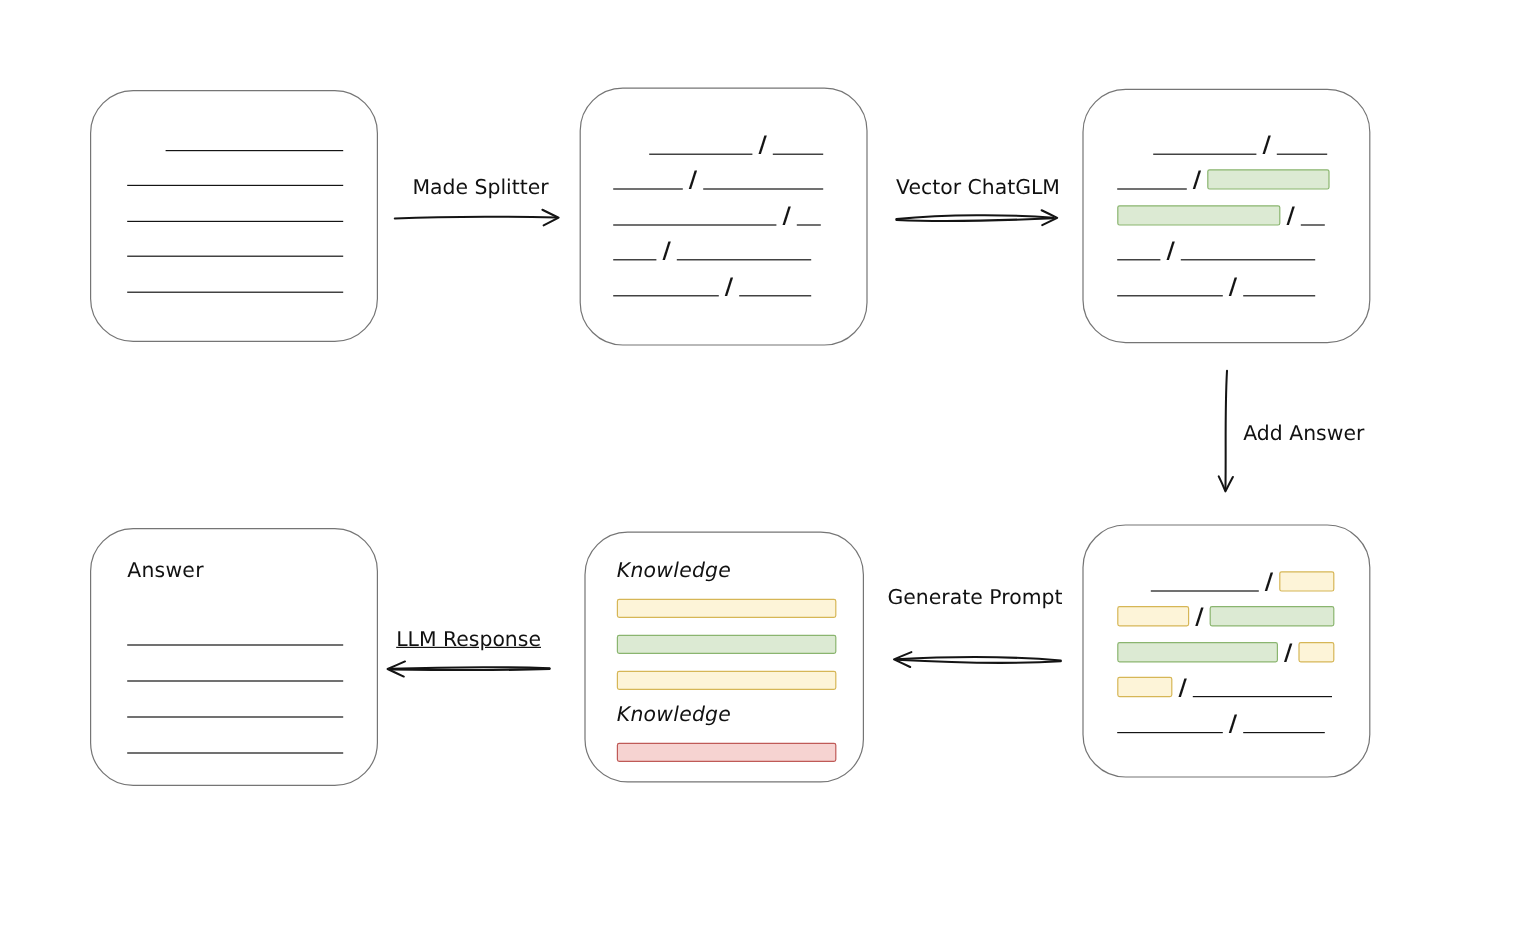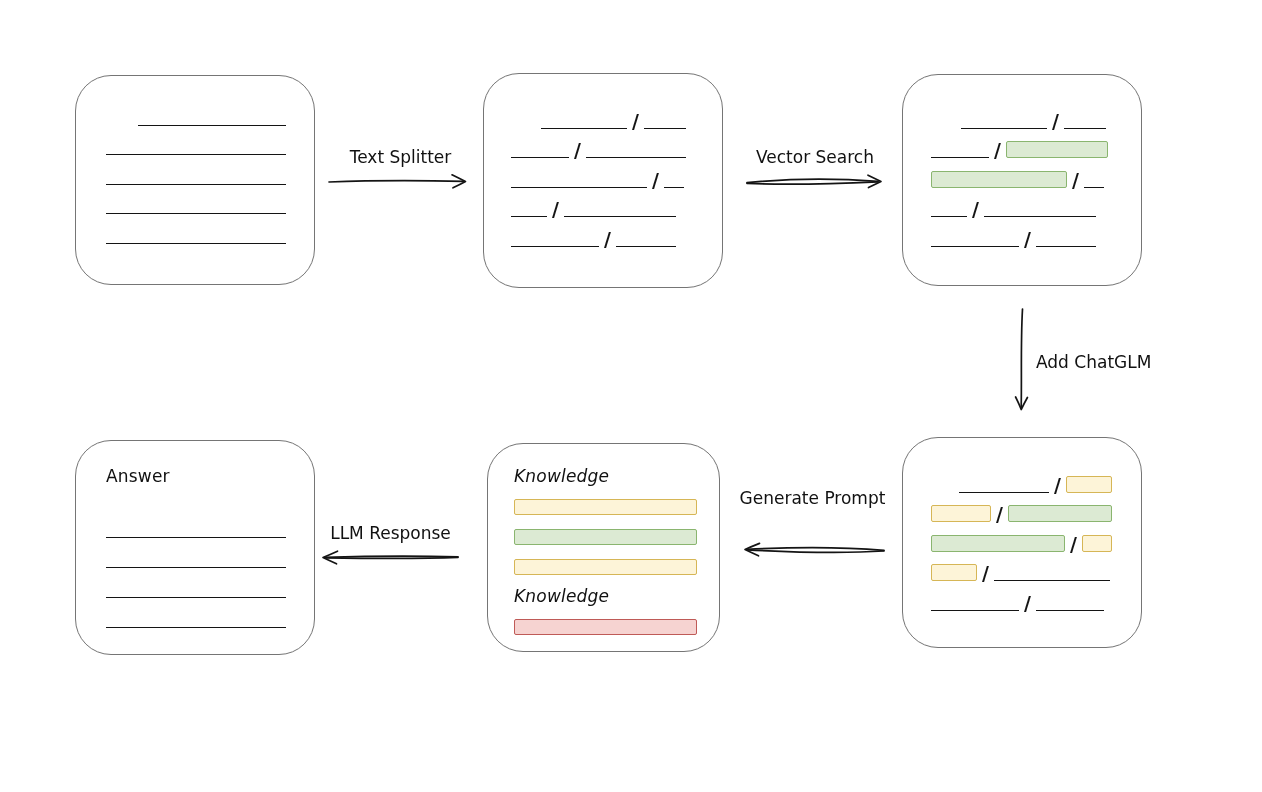--- a/index.html
+++ b/index.html
@@ -92,21 +92,21 @@
     position: absolute;
     font-size: 17px;
     font-weight: 500;
     color: #111;
     white-space: nowrap;
   }
   .lbl-text-splitter   { left: 328px;  top: 147px; width: 145px; text-align: center; }
   .lbl-vector-search   { left: 735px;  top: 147px; width: 160px; text-align: center; }
   .lbl-add-context     { left: 1036px; top: 352px; }
   .lbl-generate-prompt { left: 730px;  top: 488px; width: 165px; text-align: center; }
-  .lbl-llm-response    { left: 318px;  top: 523px; width: 145px; text-align: center; }
+  .lbl-llm-response    { left: 318px;  top: 523px; width: 145px; text-align: center; text-decoration: underline; }
 
   .arrow-svg { position: absolute; color: var(--stroke, #141414); }
   .arrow-svg path {
     fill: none;
     stroke: currentColor;
     stroke-width: 1.7;
     stroke-linecap: round;
     stroke-linejoin: round;
   }
   .svg-text-splitter   { left: 327px;  top: 168px; }
@@ -270,23 +270,23 @@
           <div class="seg-row">
             <div class="seg line" style="width: 180px;"></div>
           </div>
           <div class="seg-row">
             <div class="seg line" style="width: 180px;"></div>
           </div>
         </div>
     </div>
   </div>
 
-  <div class="arrow-label lbl-text-splitter">Text Splitter</div>
-  <div class="arrow-label lbl-vector-search">Vector Search</div>
-  <div class="arrow-label lbl-add-context">Add ChatGLM</div>
+  <div class="arrow-label lbl-text-splitter">Made Splitter</div>
+  <div class="arrow-label lbl-vector-search">Vector ChatGLM</div>
+  <div class="arrow-label lbl-add-context">Add Answer</div>
   <div class="arrow-label lbl-generate-prompt">Generate Prompt</div>
   <div class="arrow-label lbl-llm-response">LLM Response</div>
 
   <svg class="arrow-svg svg-text-splitter" width="146" height="26" viewBox="0 0 146 26">
     <path d="M2 14 C 42 12.4, 96 12.4, 137 13.3"></path>
     <path d="M125 6.8 Q 133 10.8 138.5 13.4 Q 132.5 16.6 126 19.8"></path>
   </svg>
 
   <svg class="arrow-svg svg-vector-search" width="148" height="26" viewBox="0 0 148 26">
     <path d="M3 14.6 C 45 10.6, 96 10.6, 134 13.4"></path>

